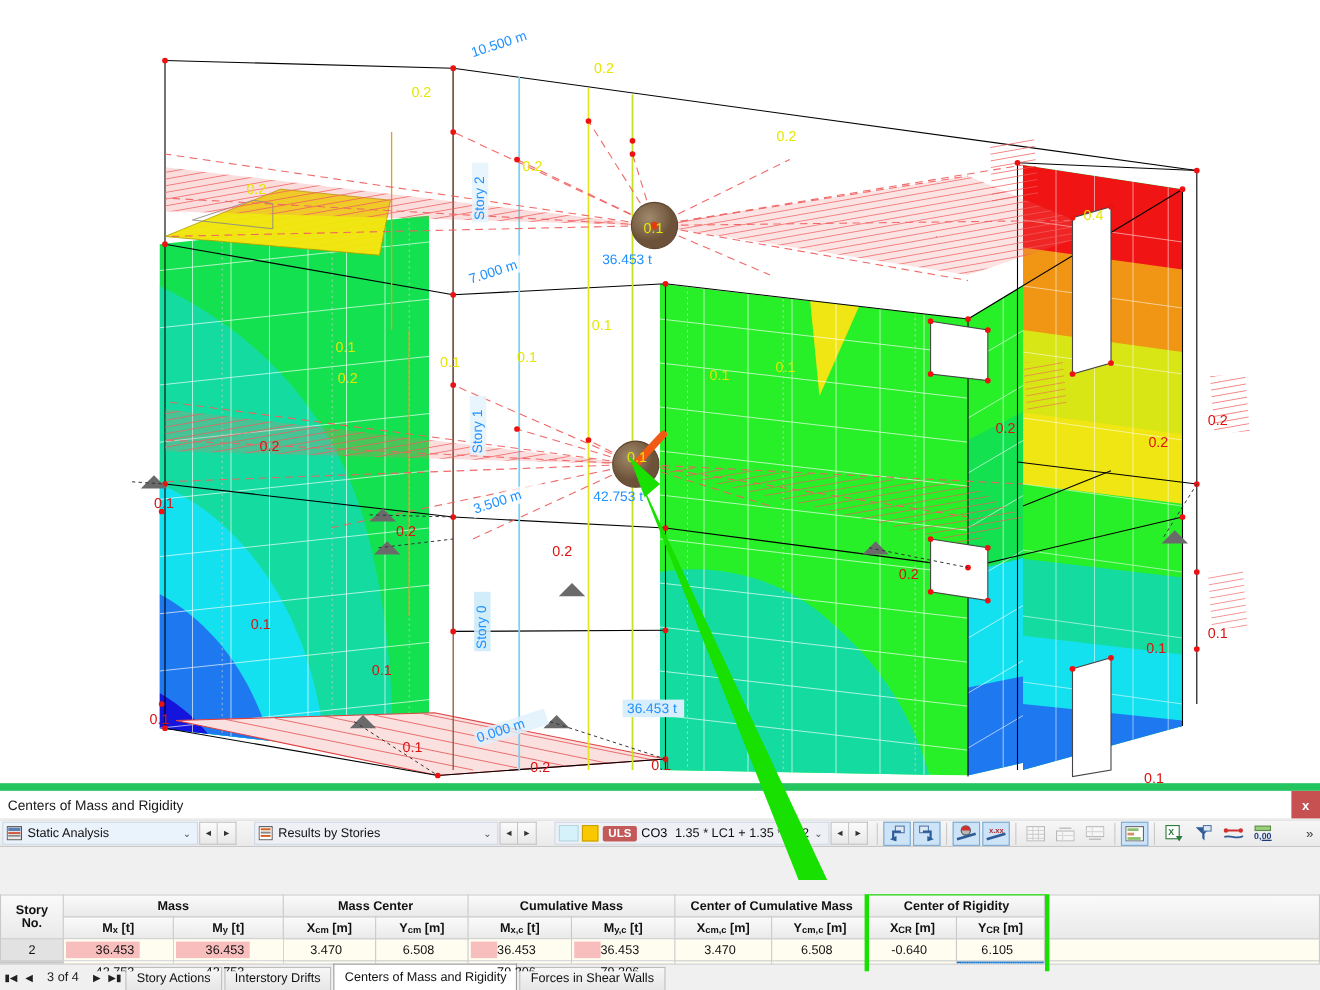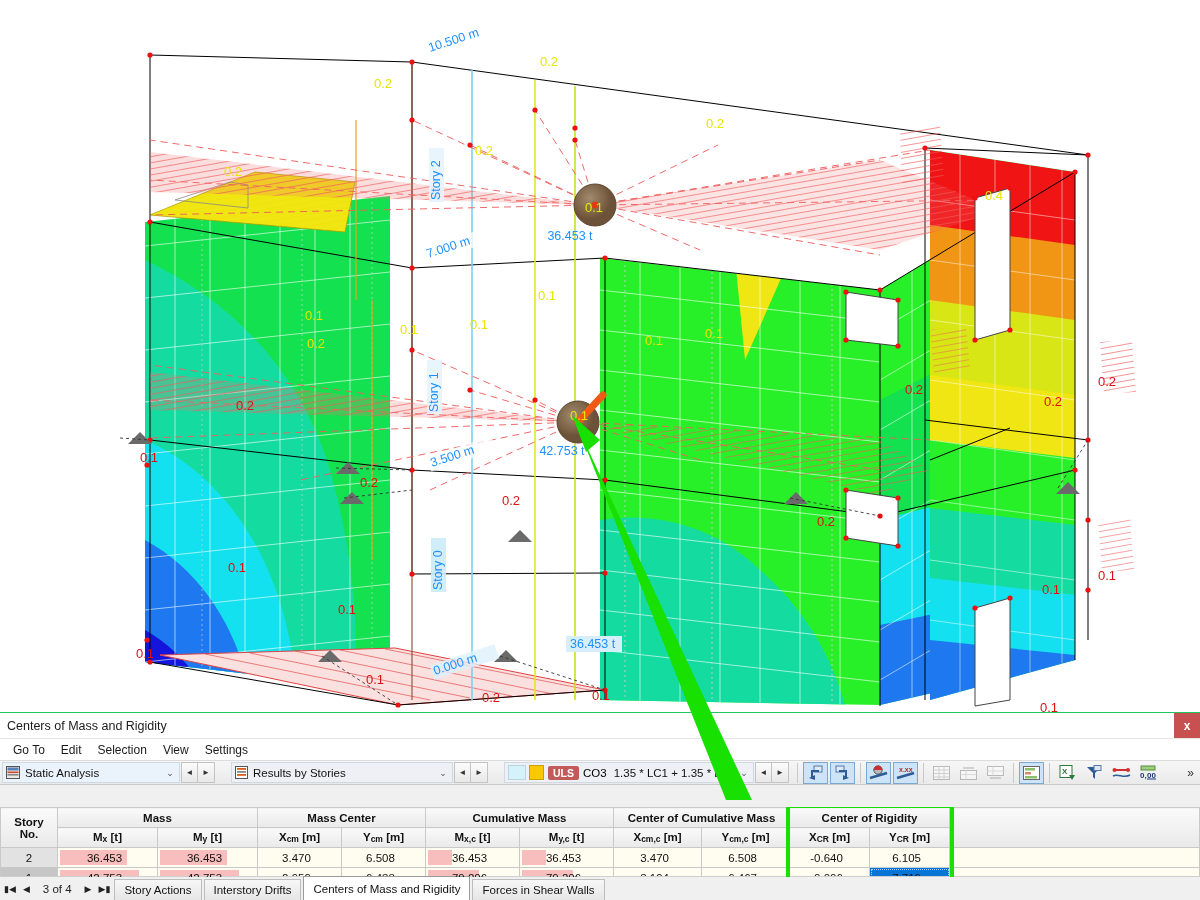--- a/index.html
+++ b/index.html
@@ -19,21 +19,21 @@
     background: #ffffff;
     overflow: hidden;
   }
   #viewport svg { display: block; }
 
   
   #results-window {
     position: absolute; left: 0; top: 712px;
     width: 1200px; height: 188px;
     background: #f0f0f0;
-    border-top: 1px solid #22c55e;
+    border-top: 7px solid #22c55e;
   }
   .title-bar {
     position: relative;
     height: 26px;
     background: #ffffff;
     display: flex; align-items: center;
     padding-left: 7px;
     border-bottom: 1px solid #e5e5e5;
   }
   .title-bar .title {
@@ -616,27 +616,20 @@
     </svg>
   </div>
 
   <div id="results-window">
 
     <div class="title-bar">
       <span class="title">Centers of Mass and Rigidity</span>
       <div class="close-btn">x</div>
     </div>
 
-    <div class="menu-bar">
-      <div class="menu-item">Go To</div>
-      <div class="menu-item">Edit</div>
-      <div class="menu-item">Selection</div>
-      <div class="menu-item">View</div>
-      <div class="menu-item">Settings</div>
-    </div>
 
     <div class="toolbar">
 
       <div class="tb-combo" style="width:178px">
         <span class="ico">
           <svg width="14" height="13" viewBox="0 0 14 13">
             <rect x="0.5" y="0.5" width="13" height="12" fill="#e9e9e9" stroke="#555"></rect>
             <rect x="1.5" y="1.5" width="11" height="3" fill="#5a7fb5"></rect>
             <rect x="1.5" y="5.5" width="11" height="1.6" fill="#d04a2a"></rect>
             <rect x="1.5" y="8" width="11" height="1.6" fill="#888"></rect>

